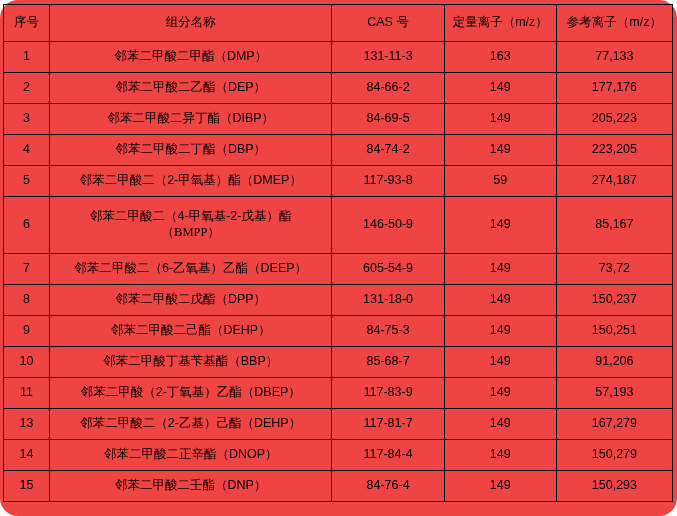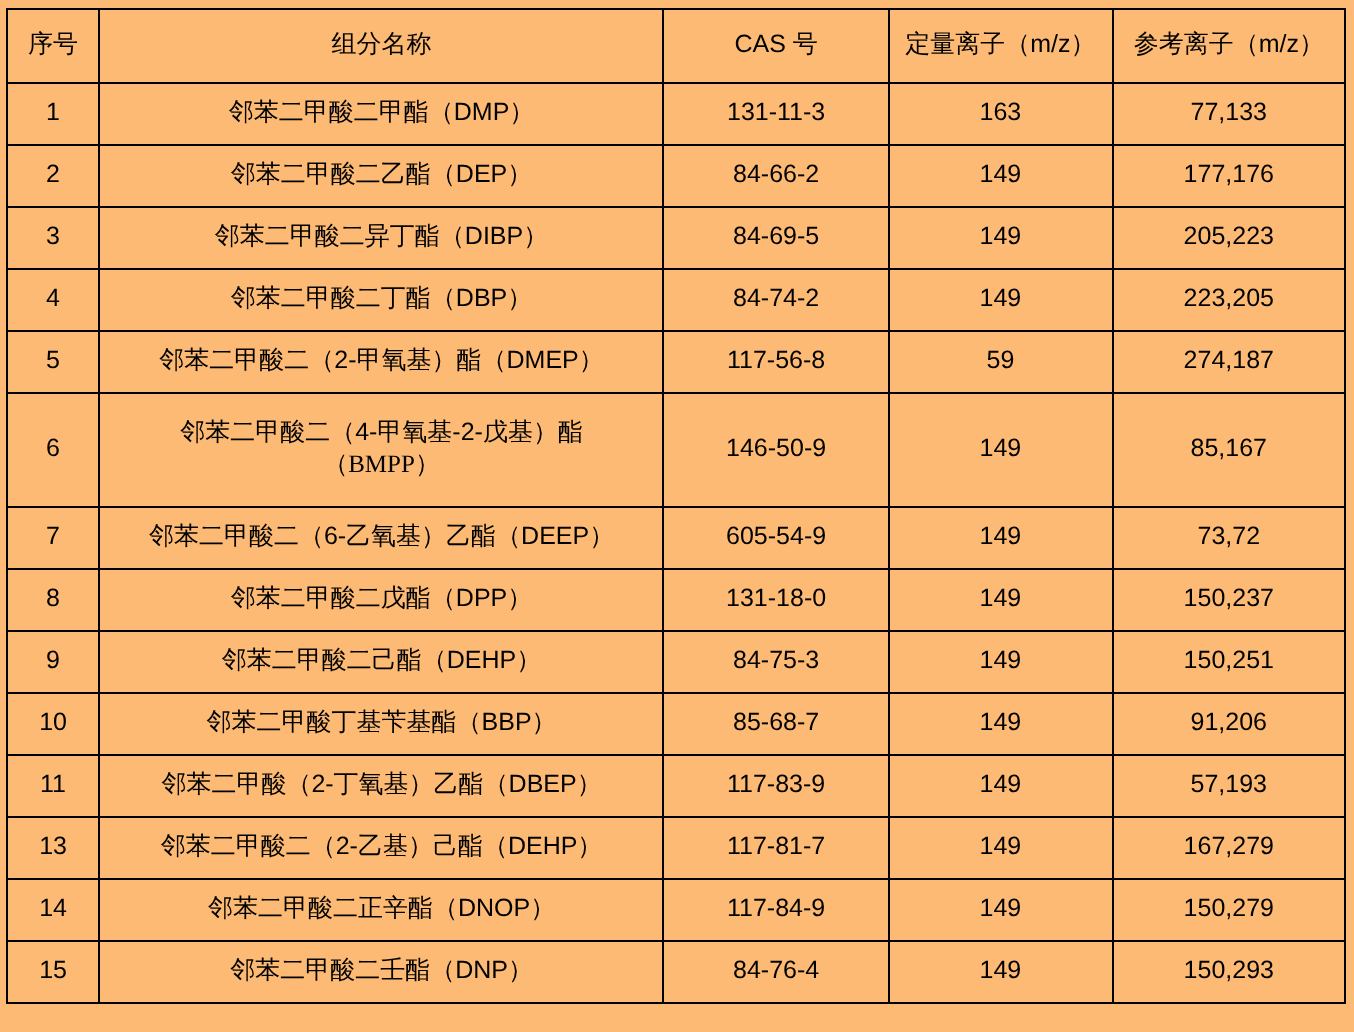--- a/index.html
+++ b/index.html
@@ -11,21 +11,22 @@
     width: 677px;
     height: 516px;
     font-family: "Liberation Sans", "DejaVu Sans", sans-serif;
     color: #000000;
   }
   .sheet {
     width: 677px;
     height: 516px;
     box-sizing: border-box;
     padding: 4px 3px 3px 3px;
-    background: #fdba74;
+    background: #ef4444;
+    border-radius: 18px;
   }
   table.data-table {
     border-collapse: collapse;
     table-layout: fixed;
     width: 670px;
     margin: 0;
   }
   table.data-table td,
   table.data-table th {
     border: 1px solid #000000;
@@ -108,21 +109,21 @@
       <tr>
         <td>4</td>
         <td class="name-cell">邻苯二甲酸二丁酯（DBP）</td>
         <td>84-74-2</td>
         <td>149</td>
         <td>223,205</td>
       </tr>
       <tr>
         <td>5</td>
         <td class="name-cell">邻苯二甲酸二（2-甲氧基）酯（DMEP）</td>
-        <td>117-56-8</td>
+        <td>117-93-8</td>
         <td>59</td>
         <td>274,187</td>
       </tr>
       <tr class="tall">
         <td>6</td>
         <td class="name-cell">
           <span>邻苯二甲酸二（4-甲氧基-2-戊基）酯</span>
           <span class="name-line2">（BMPP）</span>
         </td>
         <td>146-50-9</td>
@@ -167,21 +168,21 @@
       <tr>
         <td>13</td>
         <td class="name-cell">邻苯二甲酸二（2-乙基）己酯（DEHP）</td>
         <td>117-81-7</td>
         <td>149</td>
         <td>167,279</td>
       </tr>
       <tr>
         <td>14</td>
         <td class="name-cell">邻苯二甲酸二正辛酯（DNOP）</td>
-        <td>117-84-9</td>
+        <td>117-84-4</td>
         <td>149</td>
         <td>150,279</td>
       </tr>
       <tr>
         <td>15</td>
         <td class="name-cell">邻苯二甲酸二壬酯（DNP）</td>
         <td>84-76-4</td>
         <td>149</td>
         <td>150,293</td>
       </tr>

